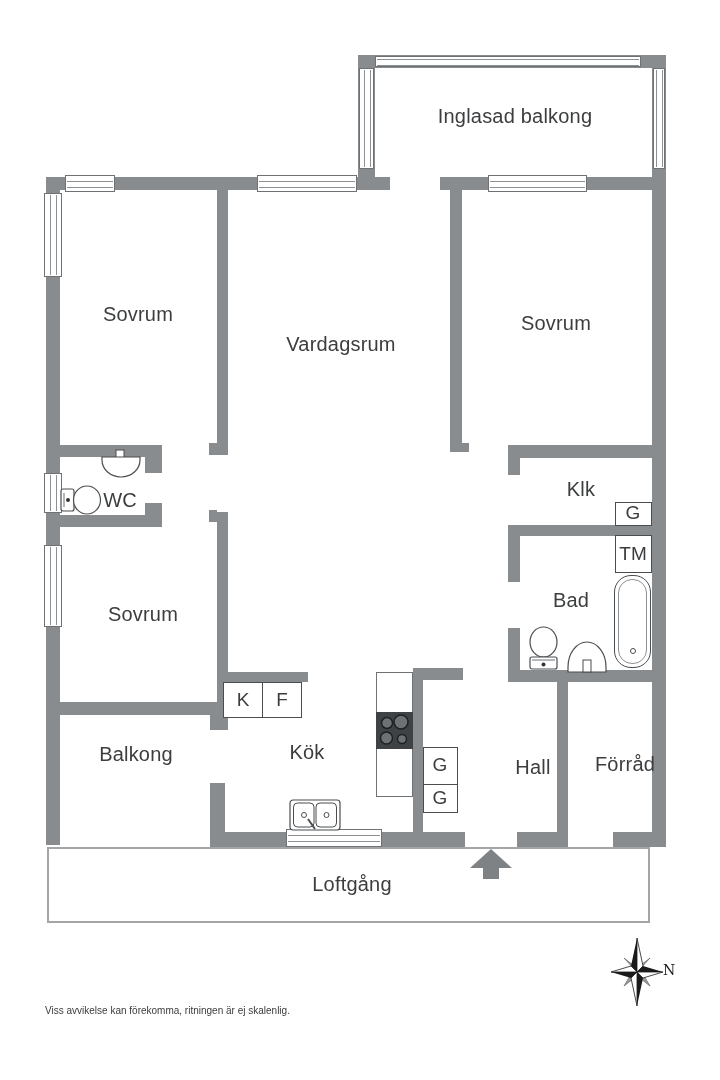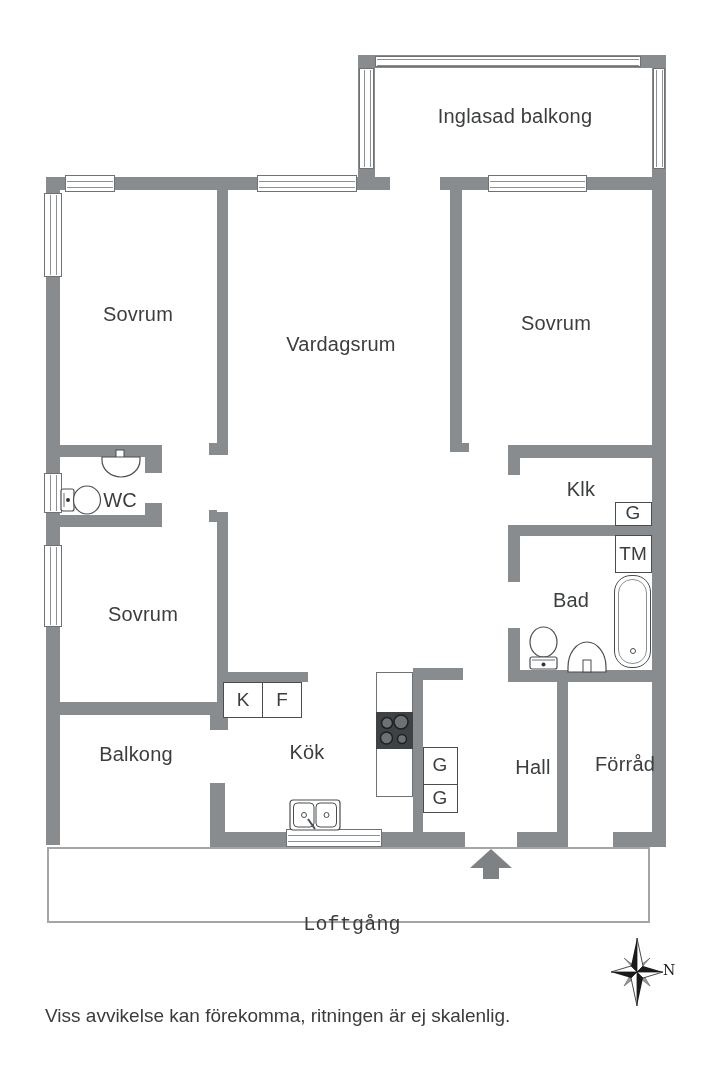--- a/index.html
+++ b/index.html
@@ -17,21 +17,21 @@
           white-space:nowrap;letter-spacing:0.2px;}
   .blabel{position:absolute;transform:translate(-50%,-50%);font-size:19px;color:#3B3D3F;white-space:nowrap;}
   .loft{position:absolute;border:2px solid #A3A5A7;box-sizing:border-box;}
   .counter{position:absolute;background:#fff;border:1px solid #6F7275;box-sizing:border-box;}
   .tub{position:absolute;border:1px solid #4A4D4F;border-radius:17px;box-sizing:border-box;background:#fff;}
   .tub-inner{position:absolute;left:3px;top:3px;right:3px;bottom:3px;border:1px solid #8E9193;border-radius:14px;}
   .drain{position:absolute;width:6px;height:6px;border:1px solid #4A4D4F;border-radius:50%;box-sizing:border-box;background:#fff;}
   .fix{position:absolute;}
   .compass-n{position:absolute;transform:translate(-50%,-50%);font-family:"DejaVu Serif", serif;
              font-size:14px;color:#1A1A1A;}
-  .footer{position:absolute;font-size:19px;color:#3A3B3C;}
+  .footer{position:absolute;font-size:10px;color:#3A3B3C;}
 </style>
 </head>
 <body>
 
 <div id="stage">
 
   <div class="loft" style="left:47px;top:847px;width:603px;height:76px;"></div>
 
   <div class="wall" style="left:46px;top:177px;width:14px;height:668px;"></div>
   <div class="wall" style="left:46px;top:177px;width:620px;height:13px;"></div>
@@ -174,21 +174,21 @@
   <div class="rlabel" style="left:341px;top:344px;">Vardagsrum</div>
   <div class="rlabel" style="left:556px;top:323px;">Sovrum</div>
   <div class="rlabel" style="left:120px;top:500px;">WC</div>
   <div class="rlabel" style="left:581px;top:489px;">Klk</div>
   <div class="rlabel" style="left:571px;top:600px;">Bad</div>
   <div class="rlabel" style="left:143px;top:614px;">Sovrum</div>
   <div class="rlabel" style="left:136px;top:754px;">Balkong</div>
   <div class="rlabel" style="left:307px;top:752px;">Kök</div>
   <div class="rlabel" style="left:507px;top:767px;margin-left:26px;">Hall</div>
   <div class="rlabel" style="left:610px;top:764px;margin-left:15px;">Förråd</div>
-  <div class="rlabel" style="left:352px;top:924px;font-family:Liberation Mono, monospace;">Loftgång</div>
+  <div class="rlabel" style="left:352px;top:884px;">Loftgång</div>
 
   <div class="blabel" style="left:243px;top:700px;">K</div>
   <div class="blabel" style="left:282px;top:700px;">F</div>
   <div class="blabel" style="left:633px;top:513px;">G</div>
   <div class="blabel" style="left:633px;top:554px;">TM</div>
   <div class="blabel" style="left:440px;top:765px;">G</div>
   <div class="blabel" style="left:440px;top:798px;">G</div>
 
   <div class="footer" style="left:45px;top:1005px;">Viss avvikelse kan förekomma, ritningen är ej skalenlig.</div>
 

